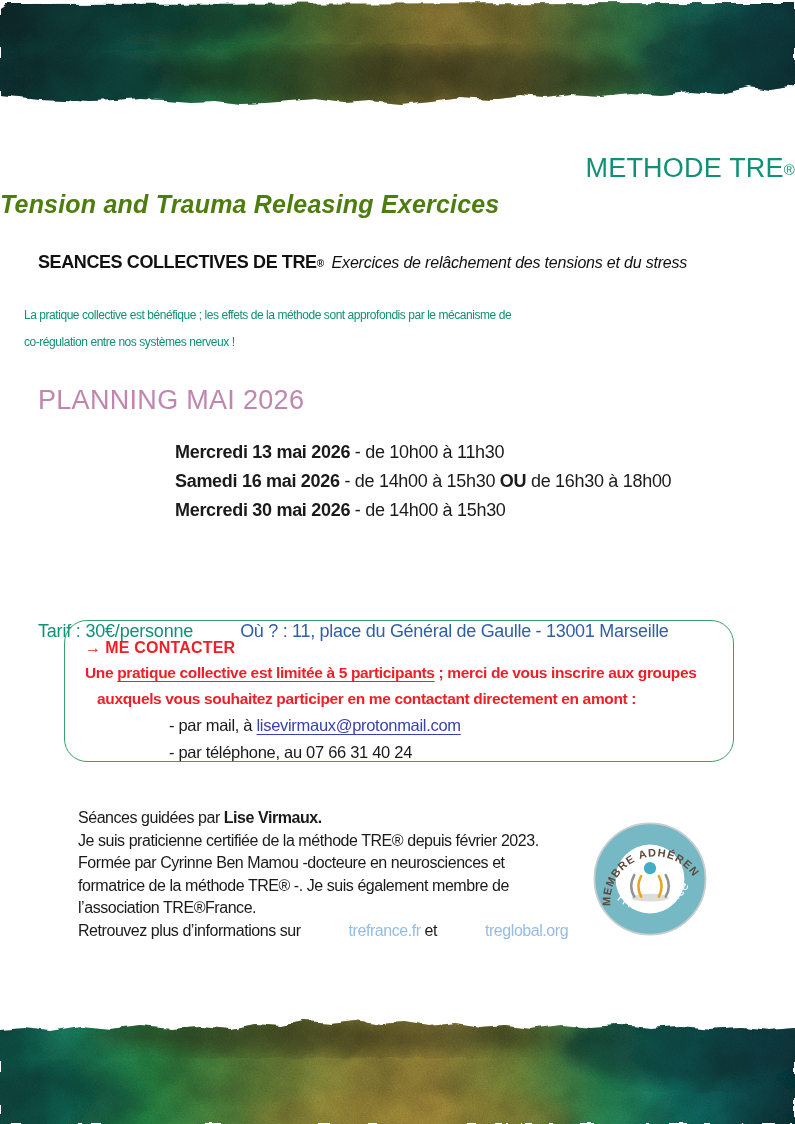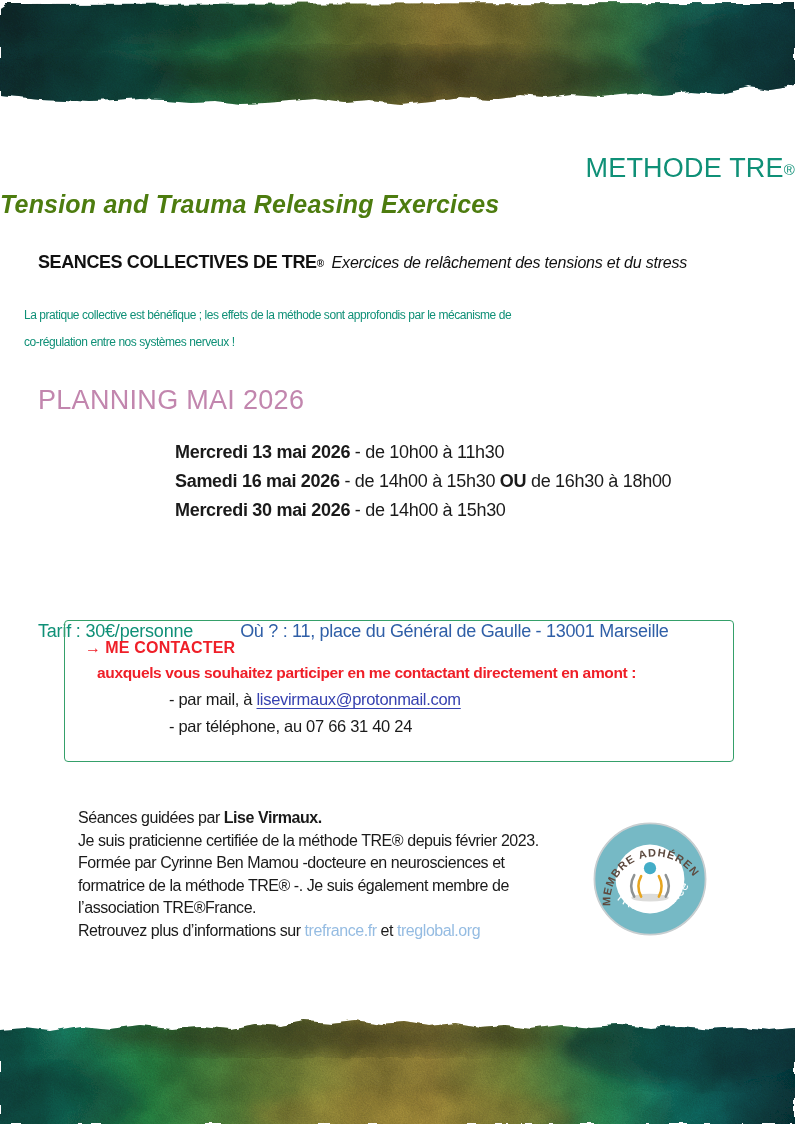--- a/index.html
+++ b/index.html
@@ -30,37 +30,37 @@
 
   .schedule { position:absolute; top:438px; left:175px; font-size:18px; line-height:29px;
               letter-spacing:-0.3px; white-space:nowrap; color:#1a1a1a; }
   .schedule .b { font-weight:bold; }
 
   .inforow { position:absolute; top:583px; left:38px; font-size:18px; white-space:nowrap;margin-top:38px; }
   .tarif { color:#0f9077; letter-spacing:-0.2px; }
   .location { color:#2f5fa7; letter-spacing:-0.3px; margin-left:42px; }
 
   .contact-box { position:absolute; top:620px; left:64px; width:670px; height:142px;
-                 border:1.5px solid #35a06a; border-radius:4px; padding-top:15px; }
+                 border:1.5px solid #35a06a; border-radius:23px; padding-top:15px; }
   .cb-heading { margin-left:20px; color:#ef1f28; font-size:16px; font-weight:bold;
                 letter-spacing:0.2px; line-height:24px; }
   .cb-heading .arrow { font-weight:normal; margin-right:4px; }
   .cb-red { color:#ef1f28; font-weight:bold; font-size:15.5px; line-height:26px;
             letter-spacing:-0.35px; white-space:nowrap; }
   .cb-line1 { margin-left:20px; }
   .cb-line2 { margin-left:32px; }
   .cb-red .u { text-decoration:underline; text-underline-offset:3px; }
   .cb-mail, .cb-phone { margin-left:104px; font-size:16.5px; line-height:27px;
                         letter-spacing:-0.3px; color:#1a1a1a; white-space:nowrap; }
   .email { color:#3742b0; text-decoration:underline; text-underline-offset:3px; cursor:pointer; }
 
   .bio { position:absolute; top:807px; left:78px; font-size:16px; line-height:22.5px;
          letter-spacing:-0.45px; white-space:nowrap; color:#1a1a1a; }
   .bio .b { font-weight:bold; }
-  .softlink { color:#95bce2; text-decoration:none; cursor:pointer; }
+  .softlink { color:#95bce2; text-decoration:none; cursor:pointer;margin-left:44px; }
 
   .badge { position:absolute; top:820px; left:591px; width:118px; height:118px; }
 </style>
 </head>
 <body>
 
 <div class="page">
 
   <svg class="banner banner-top" viewBox="0 0 795 110" preserveAspectRatio="none">
     <defs>
@@ -134,20 +134,21 @@
   <div class="inforow">
     <span class="tarif">Tarif : 30€/personne</span>
     <span class="location">Où ? : 11, place du Général de Gaulle - 13001 Marseille</span>
   </div>
 
   <div class="contact-box">
     <div class="cb-heading">
       <span class="arrow">→</span><span>ME CONTACTER</span>
     </div>
     <div class="cb-red">
+      <div class="cb-line1"><span>Une </span><span class="u">pratique collective est limitée à 5 participants</span><span> ; merci de vous inscrire aux groupes</span></div>
       <div class="cb-line2">auxquels vous souhaitez participer en me contactant directement en amont :</div>
     </div>
     <div class="cb-mail">
       <span>- par mail, à </span><a class="email">lisevirmaux@protonmail.com</a>
     </div>
     <div class="cb-phone">- par téléphone, au 07 66 31 40 24</div>
   </div>
 
   <div class="bio">
     <div><span>Séances guidées par </span><span class="b">Lise Virmaux.</span></div>

